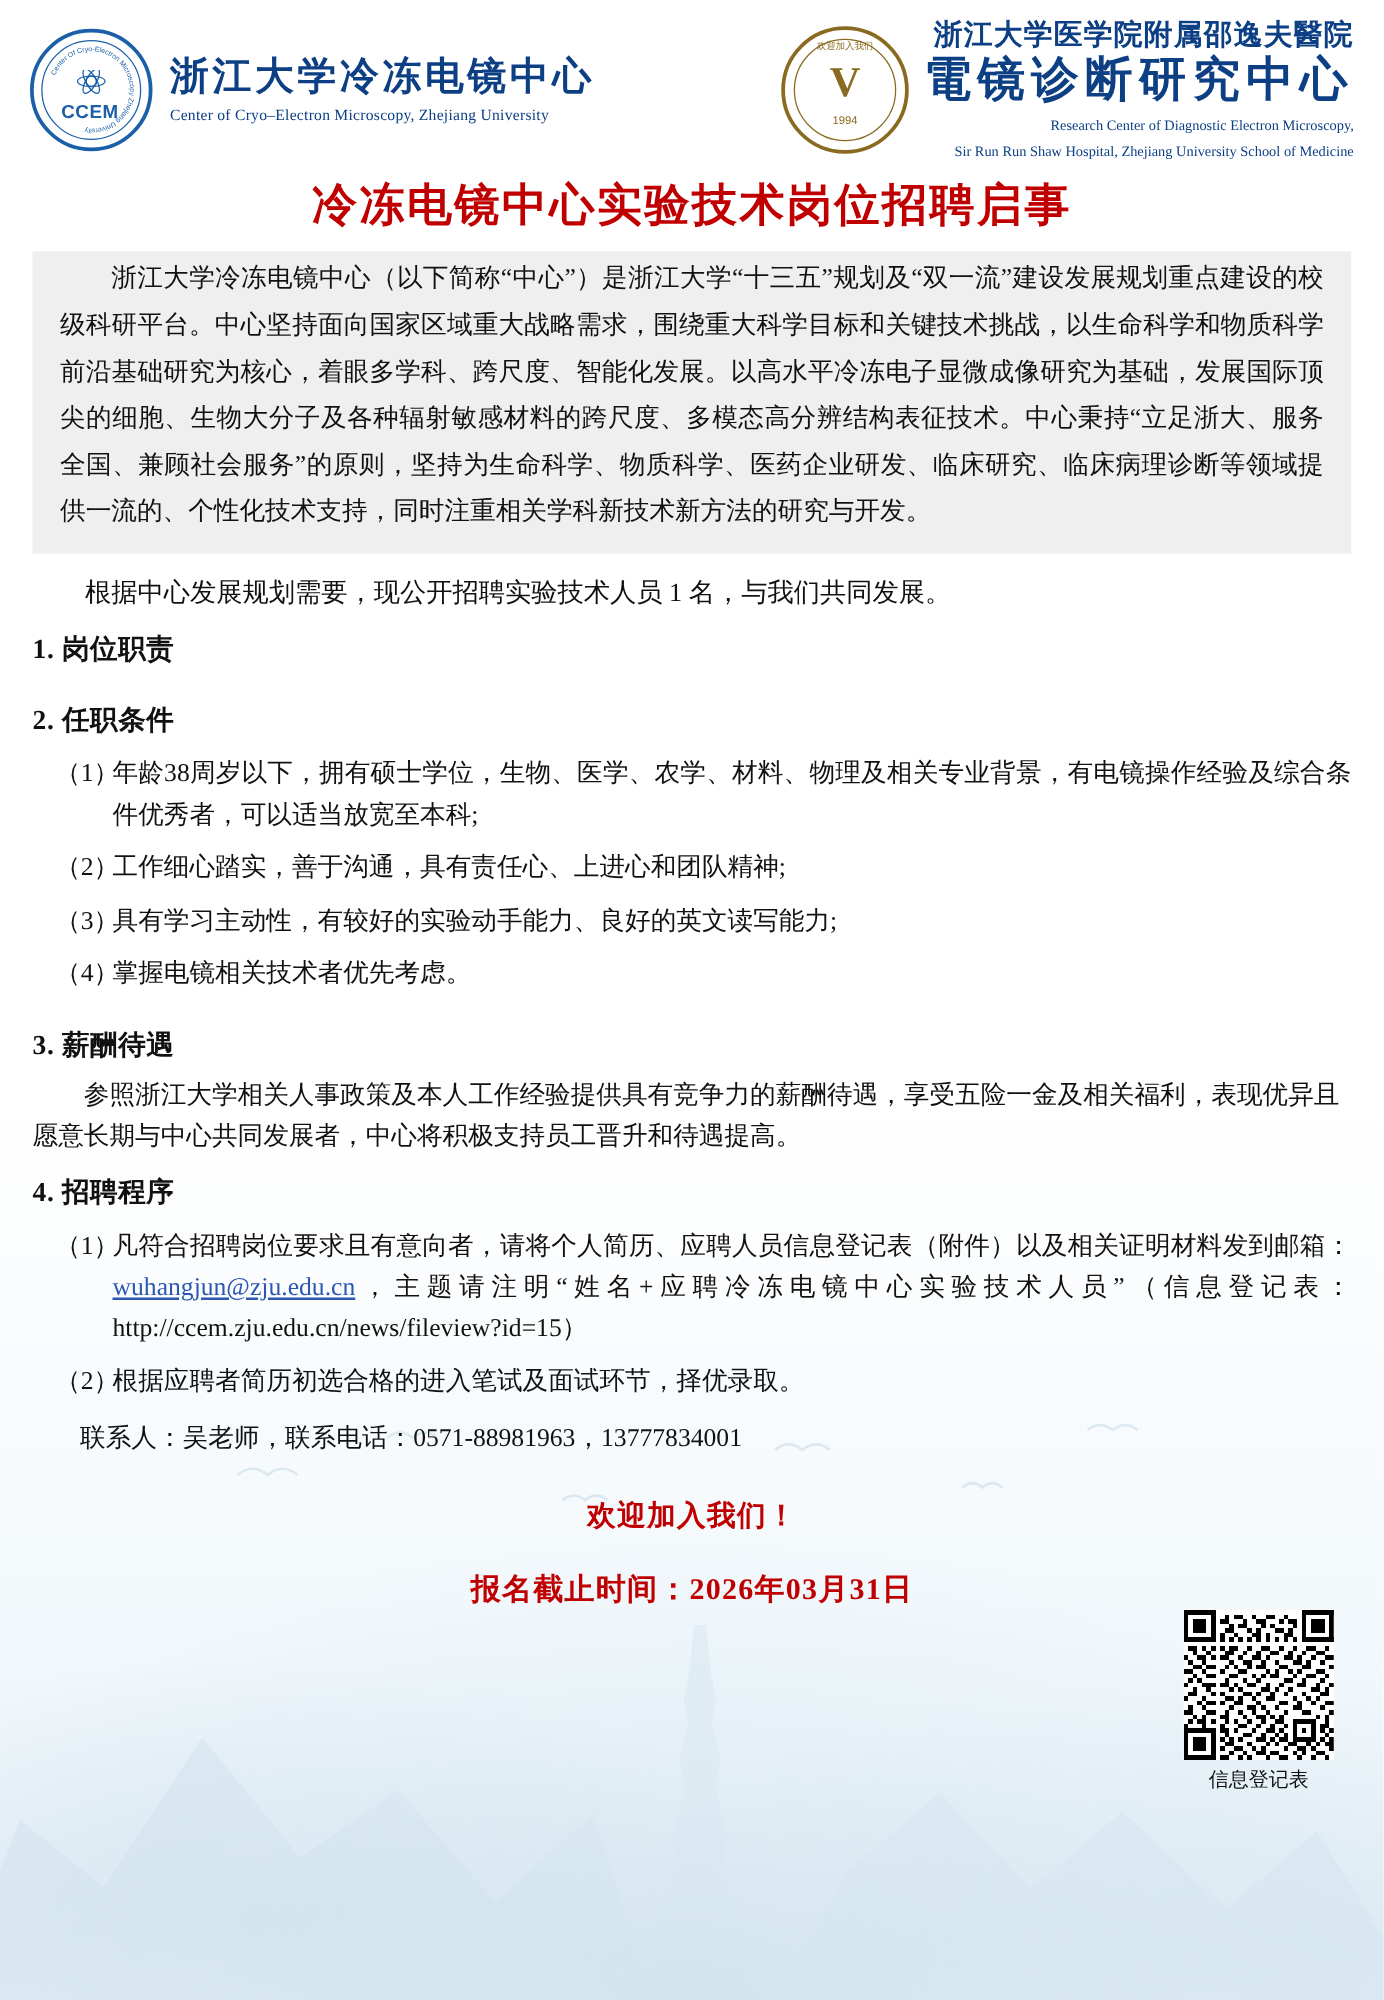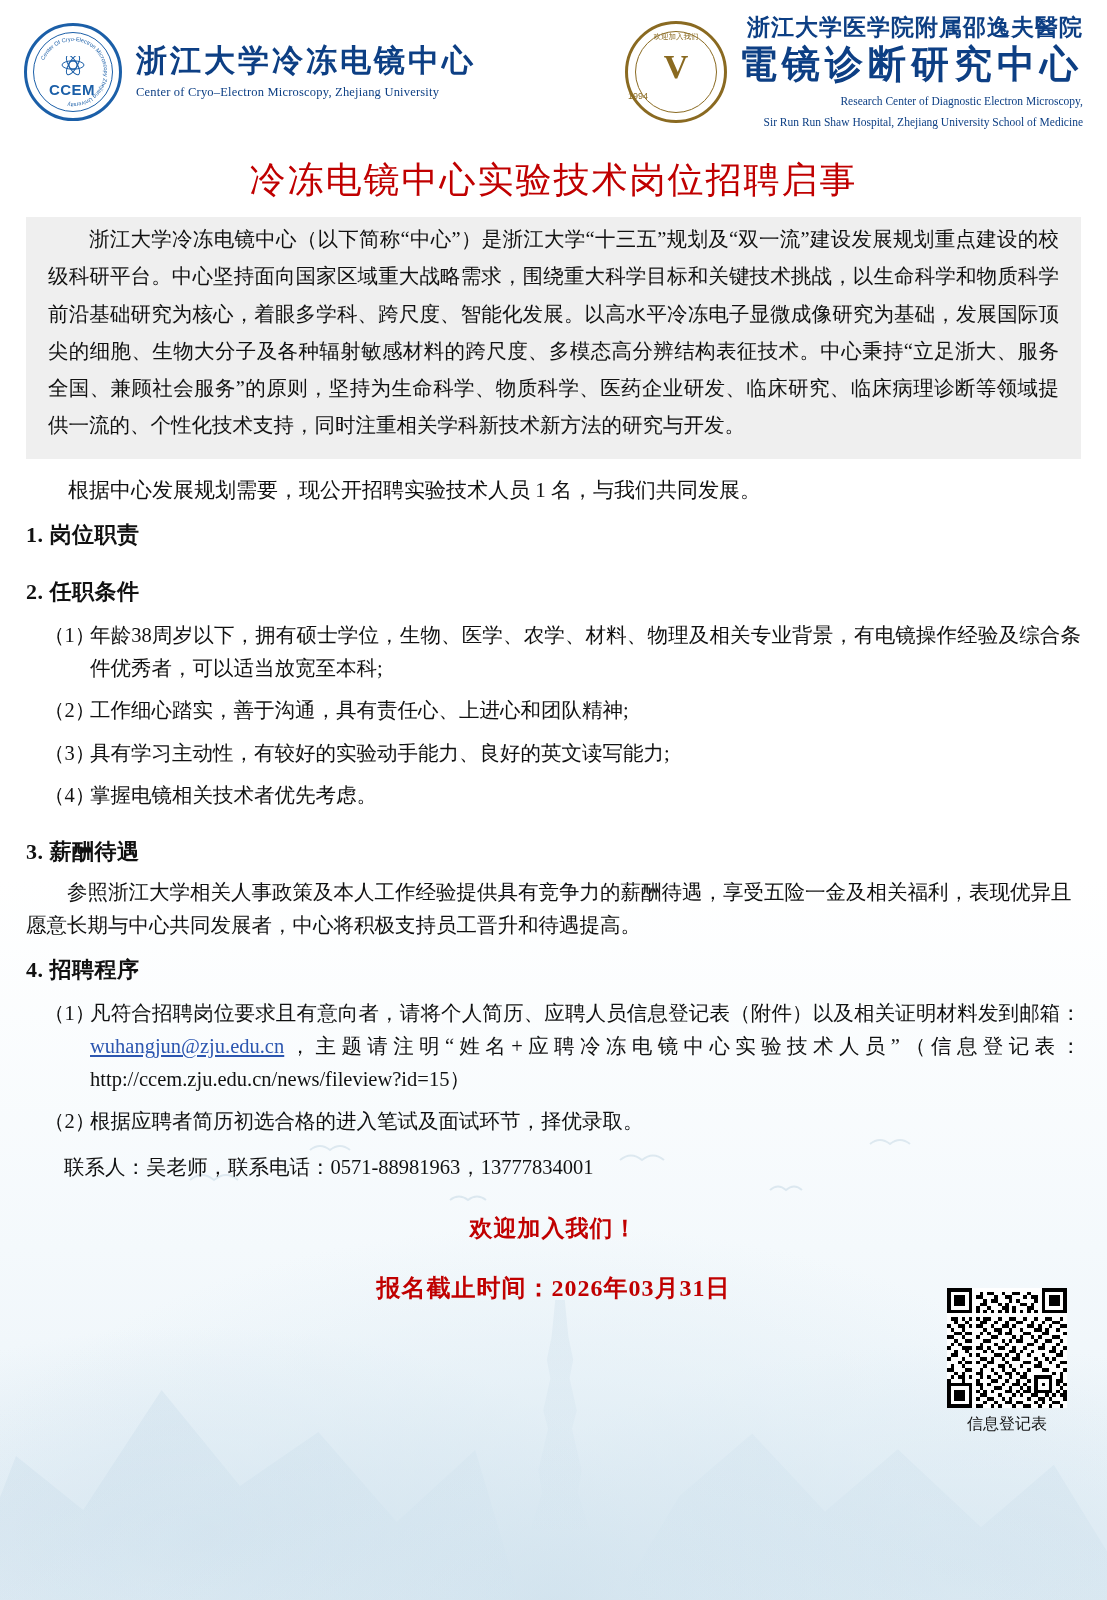--- a/index.html
+++ b/index.html
@@ -153,20 +153,21 @@
     font-size: 34px;
     color: #8a6a21;
     font-family: "Liberation Serif", serif;
     font-weight: bold;
     line-height: 1;
   }
   .shaw-year {
     position: absolute;
     left: 0; right: 0;
     bottom: 19px;
+    text-align: center;
     font-size: 9px;
     color: #8a6a21;
     font-family: "Liberation Sans", sans-serif;
   }
   .shaw-top-text {
     position: absolute;
     left: 0; right: 0;
     top: 8px;
     text-align: center;
     font-size: 7.5px;
@@ -194,24 +195,24 @@
     font-size: 11.5px;
     color: #0d3f84;
     line-height: 1.45;
     margin-top: 4px;
   }
 
   
   .doc-title {
     text-align: center;
     font-size: 36px;
-    font-weight: normal;
+    font-weight: bold;
     color: #c00000;
     letter-spacing: 2px;
-    margin: 24px 0 12px 0;
+    margin: 8px 0 12px 0;
     font-family: "Liberation Serif", serif;
   }
 
   
   .intro-box {
     margin: 0 26px;
     background: #efefef;
     padding: 4px 22px 14px 22px;
     font-size: 20.5px;
     line-height: 1.82;

